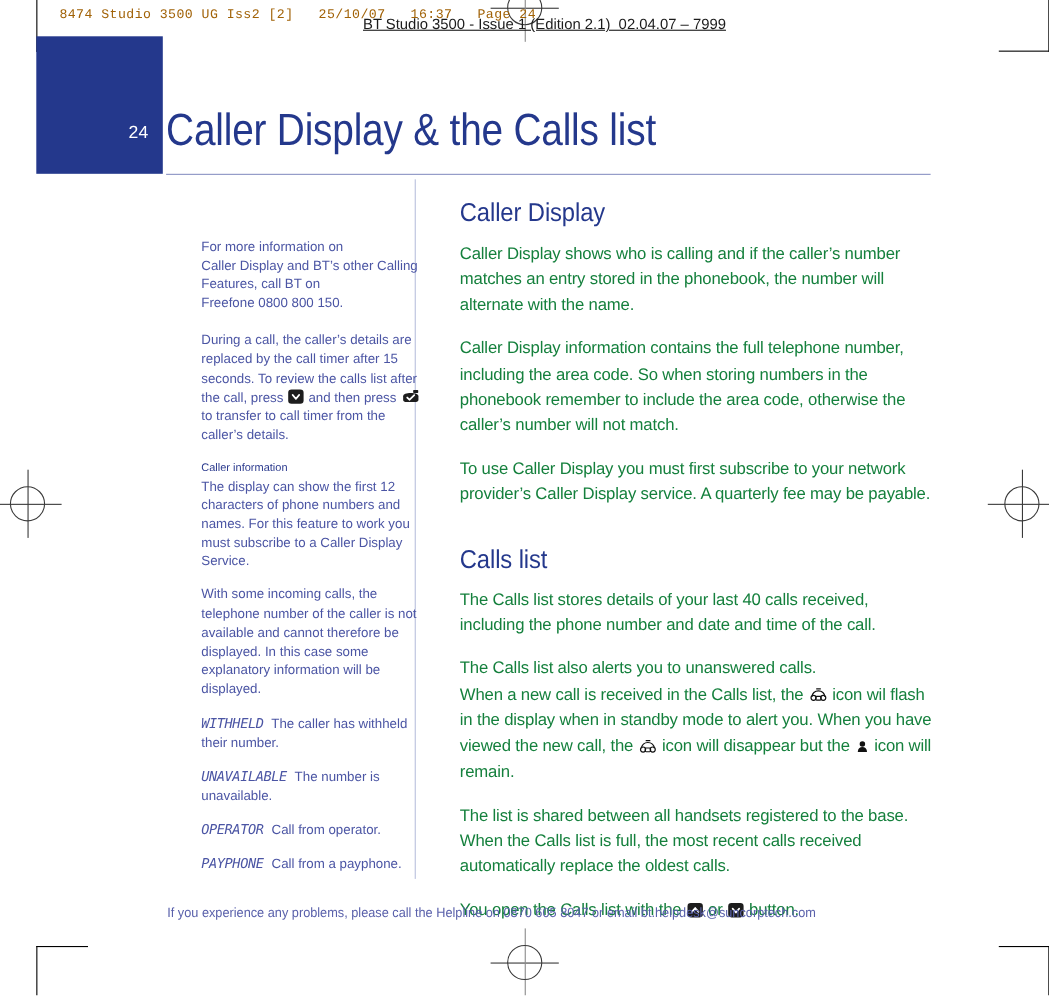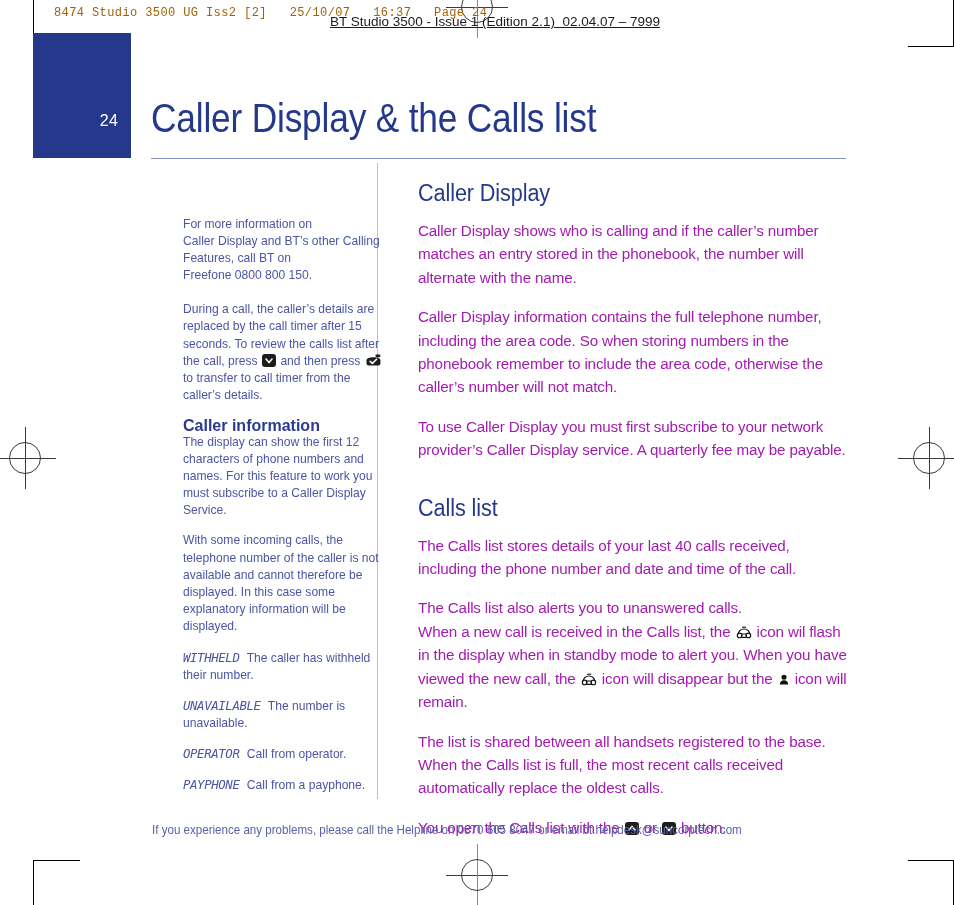--- a/index.html
+++ b/index.html
@@ -69,21 +69,21 @@
     font-size: 13.5px;
     color: #1b1b1b;
     text-decoration: underline;
   }
 
   
   .pagetab {
     position: absolute;
     left: 33px;
     top: 33px;
-    width: 98px;
+    width: 115px;
     height: 125px;
     background: #24388c;
   }
   .pagetab .num {
     position: absolute;
     right: 13px;
     bottom: 28px;
     color: #ffffff;
     font-size: 16px;
     font-family: "Liberation Sans", sans-serif;
@@ -131,24 +131,24 @@
     top: 216px;
     width: 205px;
     color: #4b55a4;
     font-size: 12.1px;
     line-height: 17.1px;
     margin-left: 31px;
   }
   .sidebar p { margin: 0 0 13px 0; }
   .sidebar p.tight { margin-bottom: 0; }
   .sidebar .note-head {
-    font-weight: bold;
+    font-weight: normal;
     color: #2b3a8e;
     margin: 0;
-    font-size: 16px;
+    font-size: 10px;
     line-height: 17px;
   }
   .sidebar .blankline { height: 17px; }
 
   
   .lcd-list { margin-top: 14px; }
   .lcd-row {
     margin: 0 0 10px 0;
     line-height: 17.1px;
     color: #4b55a4;
@@ -178,21 +178,21 @@
     line-height: 26px;
     font-weight: normal;
     font-family: "Liberation Sans Narrow", "Liberation Sans", sans-serif;
     transform: scaleX(0.92);
     transform-origin: left top;
     letter-spacing: -0.1px;
   }
   .main h2.second { margin-top: 33px; }
   .main p {
     margin: 0 0 16px 0;
-    color: #a21caf;
+    color: #15803d;
     font-size: 15.2px;
     line-height: 23.4px;
     letter-spacing: -0.15px;
   }
 
   
   .ico {
     display: inline-block;
     vertical-align: -2px;
     position: relative;

